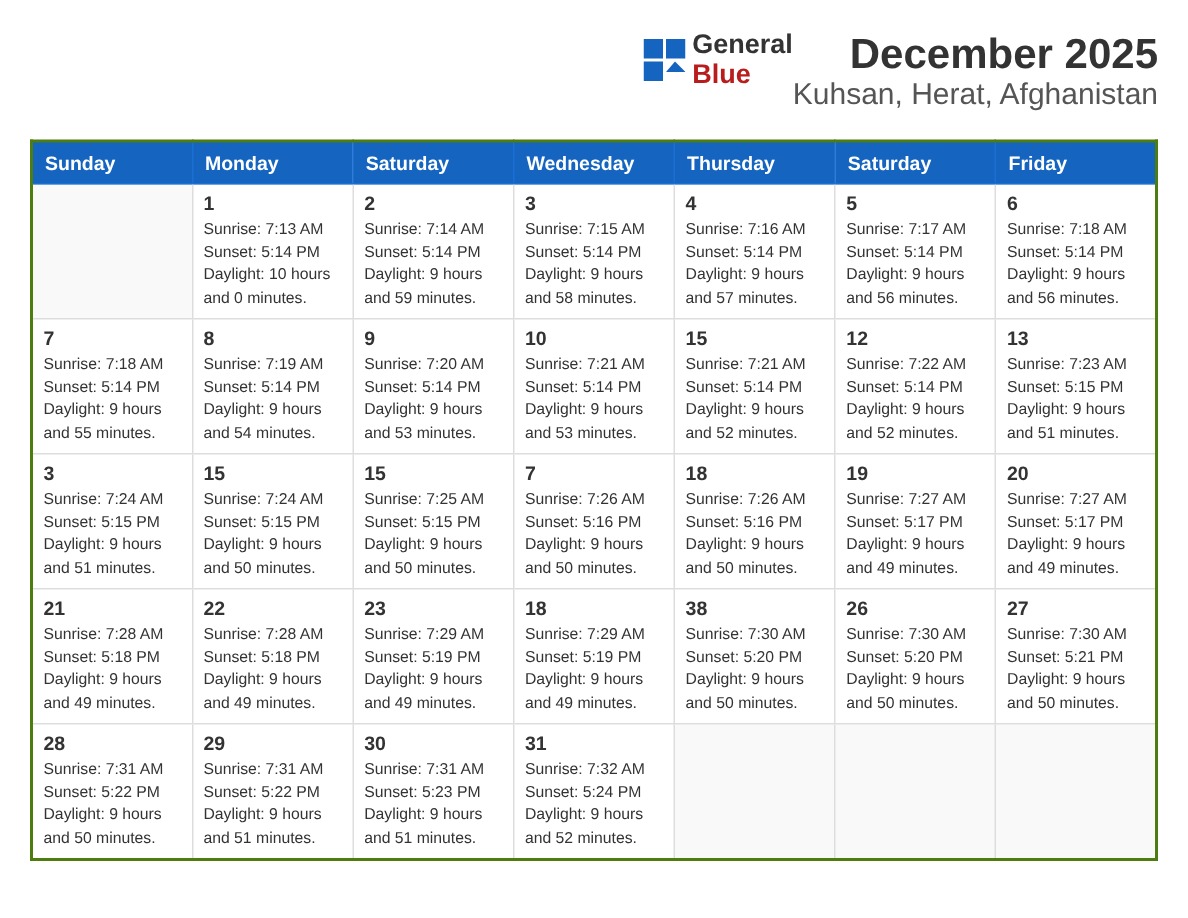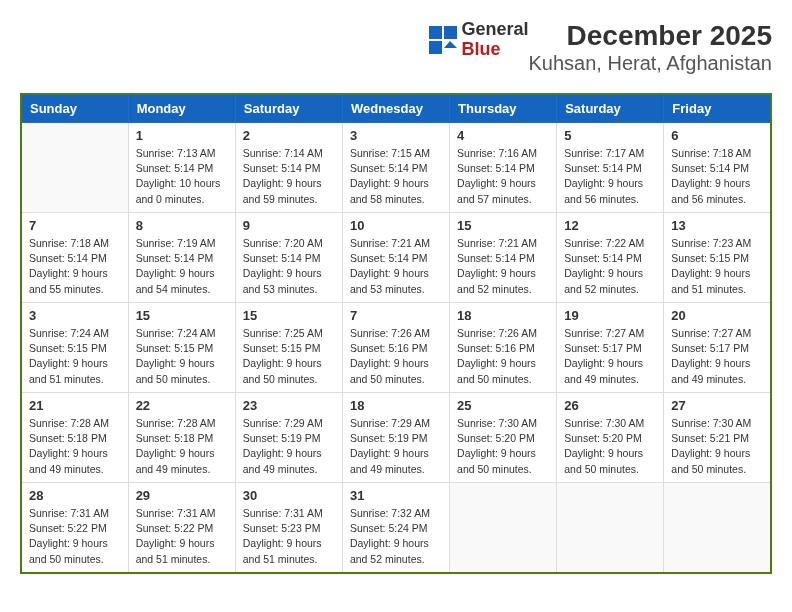--- a/index.html
+++ b/index.html
@@ -215,21 +215,21 @@
         </td>
         <td>
           <span class="day-num">23</span>
           <div class="day-info">Sunrise: 7:29 AM<br>Sunset: 5:19 PM<br>Daylight: 9 hours<br>and 49 minutes.</div>
         </td>
         <td>
           <span class="day-num">18</span>
           <div class="day-info">Sunrise: 7:29 AM<br>Sunset: 5:19 PM<br>Daylight: 9 hours<br>and 49 minutes.</div>
         </td>
         <td>
-          <span class="day-num">25</span>
+          <span class="day-num">38</span>
           <div class="day-info">Sunrise: 7:30 AM<br>Sunset: 5:20 PM<br>Daylight: 9 hours<br>and 50 minutes.</div>
         </td>
         <td>
           <span class="day-num">26</span>
           <div class="day-info">Sunrise: 7:30 AM<br>Sunset: 5:20 PM<br>Daylight: 9 hours<br>and 50 minutes.</div>
         </td>
         <td>
           <span class="day-num">27</span>
           <div class="day-info">Sunrise: 7:30 AM<br>Sunset: 5:21 PM<br>Daylight: 9 hours<br>and 50 minutes.</div>
         </td>

